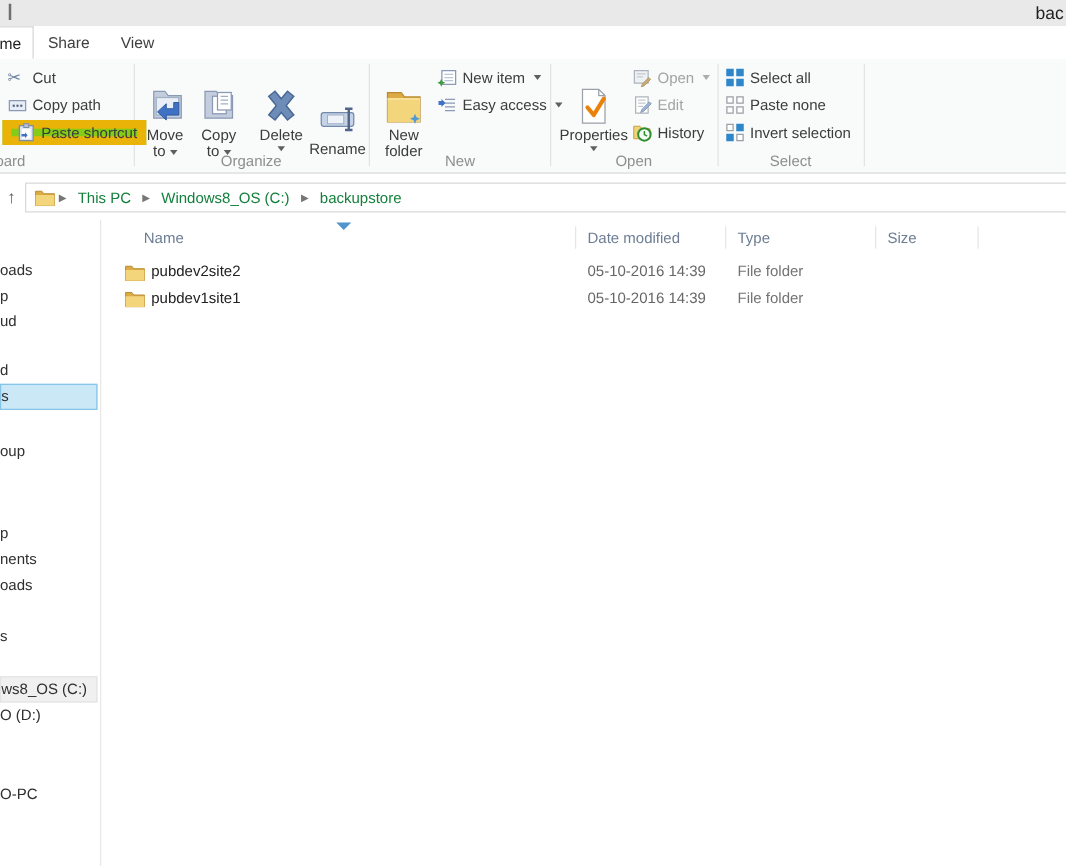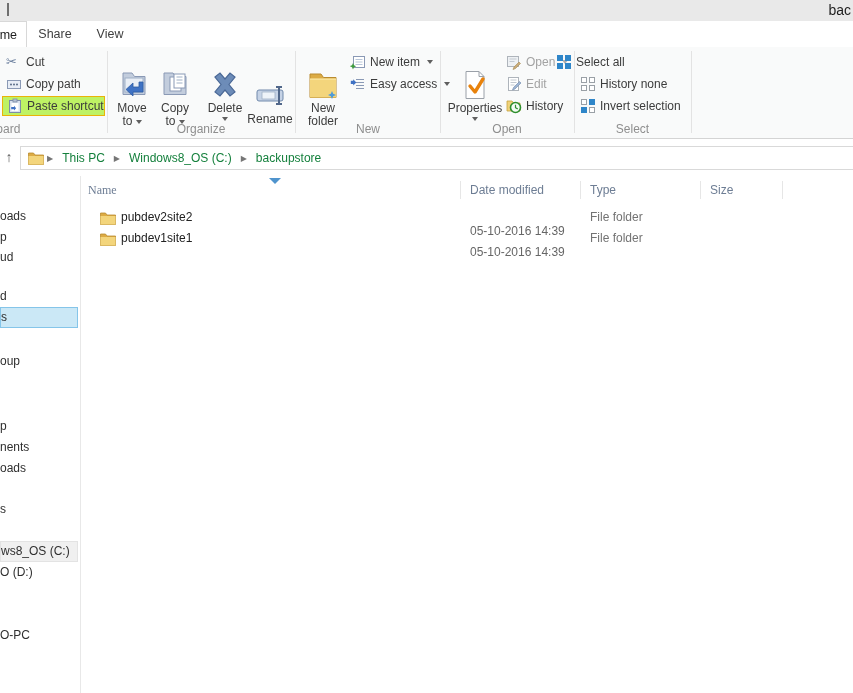--- a/index.html
+++ b/index.html
@@ -20,21 +20,21 @@
   .tab-view { left:88px; width:44px; }
 
   
   .ribbon { position:absolute; left:0; top:47px; width:853px; height:92px; background:#f9fafa; border-bottom:1px solid #d4d4d4; }
   .gsep { position:absolute; top:4px; height:82px; width:1px; background:#e3e3e3; }
   .grp-label { position:absolute; top:74px; height:16px; line-height:16px; text-align:center; color:#8e8e8e; font-size:12px; }
 
   .sbtn { position:absolute; height:18px; display:flex; align-items:center; gap:4px; white-space:nowrap; color:#3c3c3c; cursor:default; }
   .sbtn .ic { width:16px; height:16px; flex:0 0 16px; position:relative; }
   .sbtn.dis { color:#a3a3a3; }
-  .hoverbox { border:1px solid #eab308; background:#bef264; padding-left:4px;justify-content:center; }
+  .hoverbox { border:7px solid #eab308; background:#84cc16; padding-left:4px;justify-content:center; }
 
   .lbtn { position:absolute; top:20px; height:70px; display:flex; flex-direction:column; align-items:center; cursor:default; }
   .lbtn .bigic { width:34px; height:34px; position:relative; margin-top:1px; }
   .lbtn .cap { line-height:13px; text-align:center; color:#3c3c3c; }
 
   .caret { display:inline-block; width:0; height:0; border-left:3px solid transparent; border-right:3px solid transparent; border-top:4px solid #5f5f5f; margin-left:3px; vertical-align:middle; }
   .caret.dis { border-top-color:#adadad; }
   .caret.solo { margin:2px 0 0 0; }
 
   .cut-glyph { font-size:13px; color:#6b7f9e; line-height:16px; }
@@ -51,31 +51,31 @@
   .side-divider { position:absolute; left:80px; top:0; width:1px; height:517px; background:#e8e8e8; }
 
   .snav { position:absolute; left:0; width:79px; height:21px; line-height:21px; color:#2f2f2f; white-space:nowrap; overflow:hidden; cursor:default; }
   .si0{top:30px}.si1{top:51px}.si2{top:71px}.si3{top:110px}
   .si4{top:131px; width:78px; background:#cbe8f6; border:1px solid #85c5e9; line-height:19px;}
   .si5{top:175px}.si6{top:240px}.si7{top:261px}.si8{top:282px}.si9{top:323px}
   .si10{top:365px; width:78px; background:#f0f0f0; border:1px solid #e3e3e3; line-height:19px;}
   .si11{top:386px}.si12{top:449px}
 
   .colhead { position:absolute; top:2px; height:24px; line-height:24px; color:#6d7d94; cursor:default; }
-  .ch-name{left:88px; width:340px;font-family:Liberation Serif, serif;} .ch-date{left:470px; width:100px;}
+  .ch-name{left:115px; width:340px;} .ch-date{left:470px; width:100px;}
   .ch-type{left:590px; width:90px;} .ch-size{left:710px; width:60px;}
   .coldiv { position:absolute; top:5px; height:18px; width:1px; background:#e6e6e6; }
   .cd1{left:460px}.cd2{left:580px}.cd3{left:700px}.cd4{left:782px}
   .sortarrow { position:absolute; left:269px; top:2px; width:0; height:0; border-left:6px solid transparent; border-right:6px solid transparent; border-top:6px solid #4f94cd; }
 
   .frow { position:absolute; left:84px; width:769px; height:21px; cursor:default; }
   .fr0{top:31px}.fr1{top:52px}
   .frow .fic { position:absolute; left:16px; top:4px; }
   .frow .fname { position:absolute; left:37px; top:0; line-height:21px; color:#212121; }
-  .frow .fdate { position:absolute; left:386px; top:0; line-height:21px; color:#666;margin-top:14px; }
+  .frow .fdate { position:absolute; left:386px; top:0; line-height:21px; color:#666; }
   .frow .ftype { position:absolute; left:506px; top:0; line-height:21px; color:#737373; }
   .frow .fsize { position:absolute; left:626px; top:0; line-height:21px; color:#666; }
 </style>
 </head>
 <body>
 
 <div class="screen">
 
   <div class="titlebar">
     <div class="qat-frag"></div>
@@ -239,41 +239,41 @@
         <svg width="16" height="16" viewBox="0 0 16 16">
           <path d="M1 3 h5 l1.5 2 H14 v8 H1 z" fill="#f0d27a" stroke="#c7a23f" stroke-width="0.8"></path>
           <circle cx="9.5" cy="9.5" r="5" fill="#f4fbf4" stroke="#2e8f2e" stroke-width="1.6"></circle>
           <path d="M9.5 6.8 v2.9 l2.2 1.2" fill="none" stroke="#2e8f2e" stroke-width="1.2"></path>
         </svg>
       </span>
       <span>History</span>
     </div>
     <div class="grp-label" style="left:440px; width:134px;">Open</div>
 
-    <div class="sbtn" style="left:556px; top:6px;">
+    <div class="sbtn" style="left:580px; top:6px;">
       <span class="ic">
         <svg width="16" height="16" viewBox="0 0 16 16">
           <rect x="1" y="1" width="6" height="6" fill="#2f86c9"></rect>
             <rect x="9" y="1" width="6" height="6" fill="#2f86c9"></rect>
           <rect x="1" y="9" width="6" height="6" fill="#2f86c9"></rect>
             <rect x="9" y="9" width="6" height="6" fill="#2f86c9"></rect>
         </svg>
       </span>
       <span>Select all</span>
     </div>
     <div class="sbtn" style="left:580px; top:28px;">
       <span class="ic">
         <svg width="16" height="16" viewBox="0 0 16 16">
           <rect x="1.5" y="1.5" width="5" height="5" fill="#fff" stroke="#9aa0a6"></rect>
             <rect x="9.5" y="1.5" width="5" height="5" fill="#fff" stroke="#9aa0a6"></rect>
           <rect x="1.5" y="9.5" width="5" height="5" fill="#fff" stroke="#9aa0a6"></rect>
             <rect x="9.5" y="9.5" width="5" height="5" fill="#fff" stroke="#9aa0a6"></rect>
         </svg>
       </span>
-      <span>History none</span>
+      <span>Paste none</span>
     </div>
     <div class="sbtn" style="left:580px; top:50px;">
       <span class="ic">
         <svg width="16" height="16" viewBox="0 0 16 16">
           <rect x="1.5" y="1.5" width="5" height="5" fill="#fff" stroke="#9aa0a6"></rect>
           <rect x="9" y="1" width="6" height="6" fill="#2f86c9"></rect>
           <rect x="1" y="9" width="6" height="6" fill="#2f86c9"></rect>
           <rect x="9.5" y="9.5" width="5" height="5" fill="#fff" stroke="#9aa0a6"></rect>
         </svg>
       </span>

